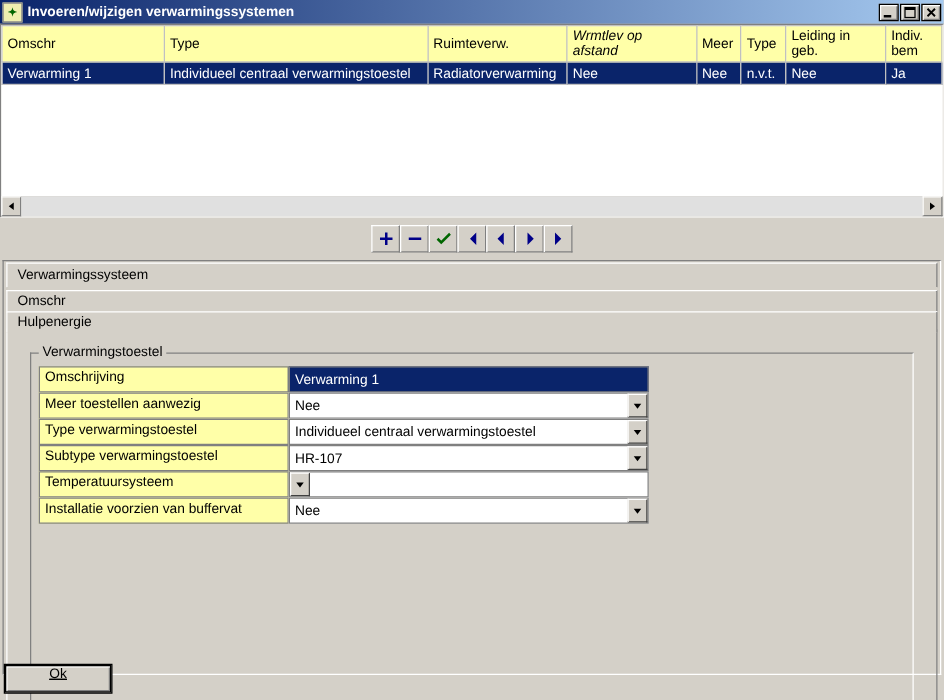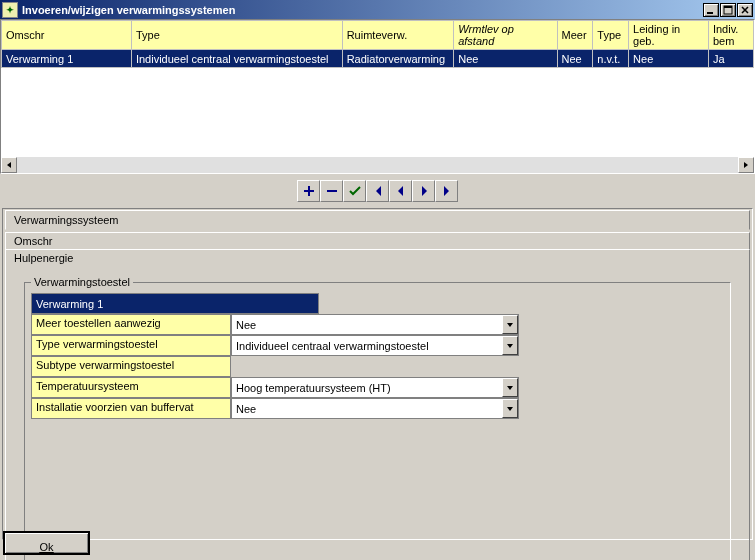--- a/index.html
+++ b/index.html
@@ -38,21 +38,21 @@
   .group-title { position:absolute; top:-7px; left:6px; background:#d4d0c8; padding:0 3px;}
   
   .form-row { display:flex; margin-bottom:0;}
   .form-label { width:200px; background:#ffffa8; border:1px solid #808080; padding:2px 4px; height:21px;}
   .form-field { width:288px; height:21px; border:1px solid #808080; background:#fff; display:flex; align-items:center;}
   .form-field.sel { background:#0a246a; color:#fff; }
   .form-field-text { flex:1; padding:0 4px; overflow:hidden; white-space:nowrap;}
   .dd-btn { width:16px; height:19px; background:#d4d0c8; border:1px solid #fff; border-right-color:#404040; border-bottom-color:#404040; display:flex; align-items:center; justify-content:center;}
 
   .footer { position:absolute; bottom:0; left:0; right:0; padding:6px 4px; display:flex; gap:26px;}
-  .btn { width:85px; height:22px; background:#d4d0c8; border:1px solid #000; box-shadow: inset 1px 1px 0 #fff, inset -1px -1px 0 #808080; display:flex; align-items:flex-end; justify-content:center;}
+  .btn { width:85px; height:22px; background:#d4d0c8; border:1px solid #000; box-shadow: inset 1px 1px 0 #fff, inset -1px -1px 0 #808080; display:flex; align-items:flex-start; justify-content:center;}
   .btn.default { box-shadow: inset 1px 1px 0 #fff, inset -1px -1px 0 #808080, 0 0 0 1px #000;}
   .btn span { text-decoration: underline; text-decoration-color:#000; text-underline-offset:1px;}
   .btn .u { text-decoration:underline;}
 </style>
 </head>
 <body>
 
 <div class="titlebar">
   <div class="titlebar-icon">✦</div>
   <div class="titlebar-text">Invoeren/wijzigen verwarmingssystemen</div>
@@ -163,20 +163,21 @@
     <div class="tabs" id="tabs">
         <div class="tab active">Verwarmingssysteem</div>
         <div class="tab inactive">Omschr</div>
         <div class="tab inactive">Hulpenergie</div>
       </div>
     <div class="tab-body">
       <div class="group">
         <div class="group-title">Verwarmingstoestel</div>
         <div id="form">
             <div class="form-row">
+              <div class="form-label">Omschrijving</div>
               <div class="form-field sel">
                 <div class="form-field-text">Verwarming 1</div>
               </div>
             </div>
             <div class="form-row">
               <div class="form-label">Meer toestellen aanwezig</div>
               <div class="form-field">
                 <div class="form-field-text">Nee</div>
                 <div class="dd-btn">
                   <svg width="8" height="8">
@@ -191,25 +192,32 @@
                 <div class="form-field-text">Individueel centraal verwarmingstoestel</div>
                 <div class="dd-btn">
                   <svg width="8" height="8">
                     <polygon points="1,2 7,2 4,6" fill="#000"></polygon>
                   </svg>
                 </div>
               </div>
             </div>
             <div class="form-row">
               <div class="form-label">Subtype verwarmingstoestel</div>
+              <div class="form-field">
+                <div class="form-field-text">HR-107</div>
+                <div class="dd-btn">
+                  <svg width="8" height="8">
+                    <polygon points="1,2 7,2 4,6" fill="#000"></polygon>
+                  </svg>
+                </div>
+              </div>
             </div>
             <div class="form-row">
               <div class="form-label">Temperatuursysteem</div>
               <div class="form-field">
-                <div class="form-field-text">Hoog temperatuursysteem (HT)</div>
                 <div class="dd-btn">
                   <svg width="8" height="8">
                     <polygon points="1,2 7,2 4,6" fill="#000"></polygon>
                   </svg>
                 </div>
               </div>
             </div>
             <div class="form-row">
               <div class="form-label">Installatie voorzien van buffervat</div>
               <div class="form-field">

